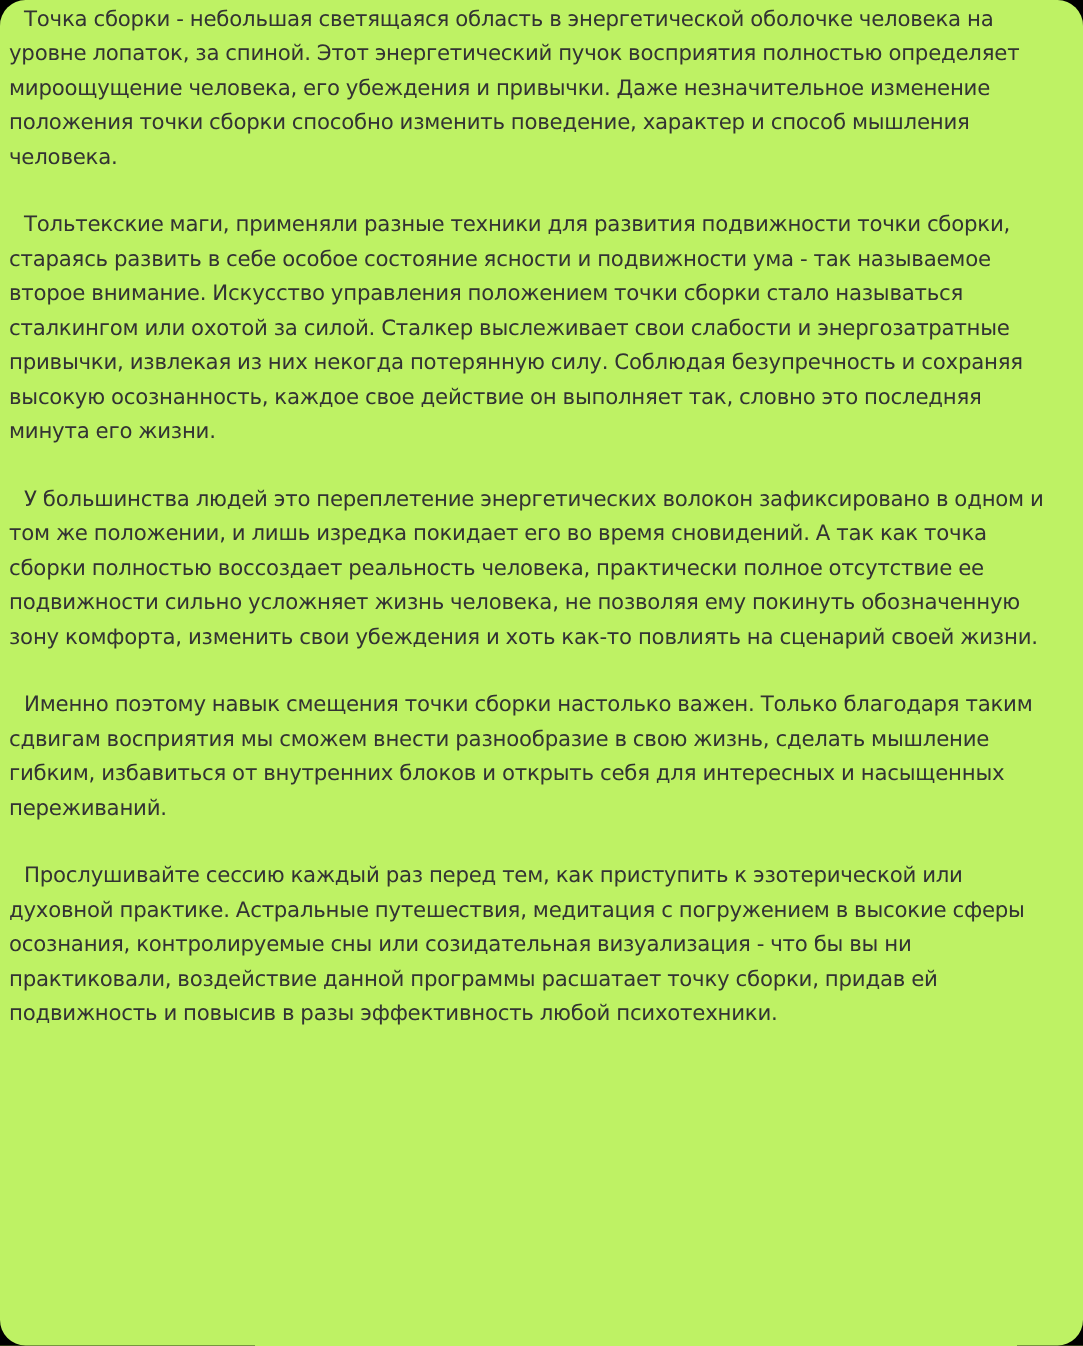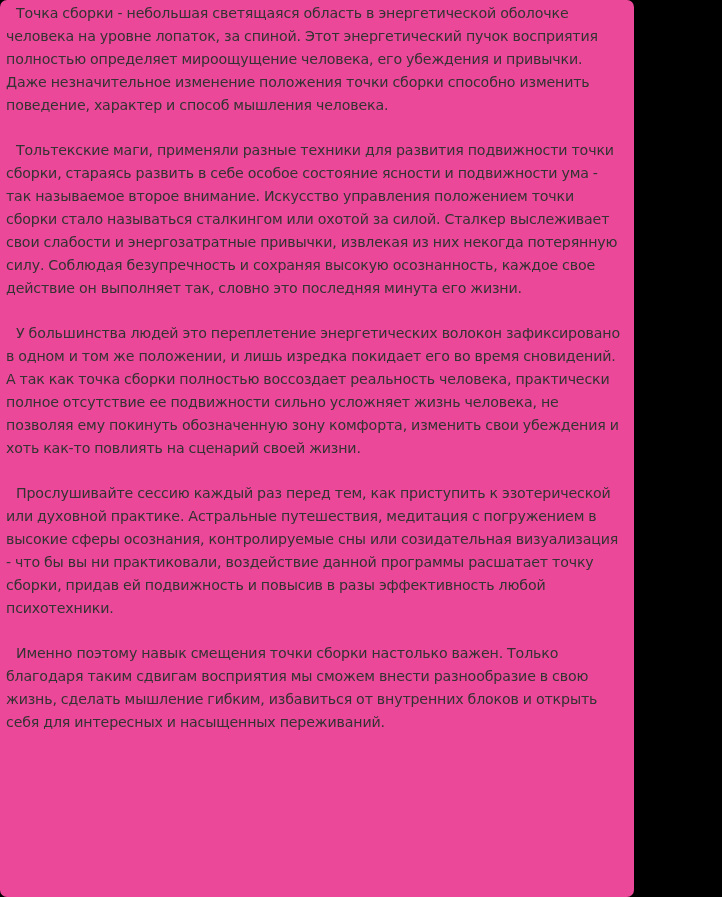--- a/index.html
+++ b/index.html
@@ -7,24 +7,24 @@
       padding: 0;
       width: 722px;
       height: 897px;
       background: #000000;
       overflow: hidden;
     }
     .panel {
       position: absolute;
       left: 0;
       top: 0;
-      width: 634px;
+      width: 722px;
       height: 897px;
-      background: #ec4899;
-      border-radius: 7px;
+      background: #bef264;
+      border-radius: 17px;
       box-sizing: border-box;
       padding: 2px 10px 0 6px;
       overflow: hidden;
     }
     .para {
       margin: 0 0 22px 0;
       font-family: "DejaVu Sans", sans-serif;
       font-size: 14.2px;
       line-height: 23px;
       color: #333333;
@@ -36,15 +36,15 @@
       margin-top: 0;
     }
   </style>
 </head>
 <body>
 
 <div class="panel">
   <p class="para">Точка сборки - небольшая светящаяся область в энергетической оболочке человека на уровне лопаток, за спиной. Этот энергетический пучок восприятия полностью определяет мироощущение человека, его убеждения и привычки. Даже незначительное изменение положения точки сборки способно изменить поведение, характер и способ мышления человека.</p>
   <p class="para">Тольтекские маги, применяли разные техники для развития подвижности точки сборки, стараясь развить в себе особое состояние ясности и подвижности ума - так называемое второе внимание. Искусство управления положением точки сборки стало называться сталкингом или охотой за силой. Сталкер выслеживает свои слабости и энергозатратные привычки, извлекая из них некогда потерянную силу. Соблюдая безупречность и сохраняя высокую осознанность, каждое свое действие он выполняет так, словно это последняя минута его жизни.</p>
   <p class="para">У большинства людей это переплетение энергетических волокон зафиксировано в одном и том же положении, и лишь изредка покидает его во время сновидений. А так как точка сборки полностью воссоздает реальность человека, практически полное отсутствие ее подвижности сильно усложняет жизнь человека, не позволяя ему покинуть обозначенную зону комфорта, изменить свои убеждения и хоть как-то повлиять на сценарий своей жизни.</p>
+  <p class="para">Именно поэтому навык смещения точки сборки настолько важен. Только благодаря таким сдвигам восприятия мы сможем внести разнообразие в свою жизнь, сделать мышление гибким, избавиться от внутренних блоков и открыть себя для интересных и насыщенных переживаний.</p>
   <p class="para">Прослушивайте сессию каждый раз перед тем, как приступить к эзотерической или духовной практике. Астральные путешествия, медитация с погружением в высокие сферы осознания, контролируемые сны или созидательная визуализация - что бы вы ни практиковали, воздействие данной программы расшатает точку сборки, придав ей подвижность и повысив в разы эффективность любой психотехники.</p>
-  <p class="para">Именно поэтому навык смещения точки сборки настолько важен. Только благодаря таким сдвигам восприятия мы сможем внести разнообразие в свою жизнь, сделать мышление гибким, избавиться от внутренних блоков и открыть себя для интересных и насыщенных переживаний.</p>
 </div>
 
 </body></html>

